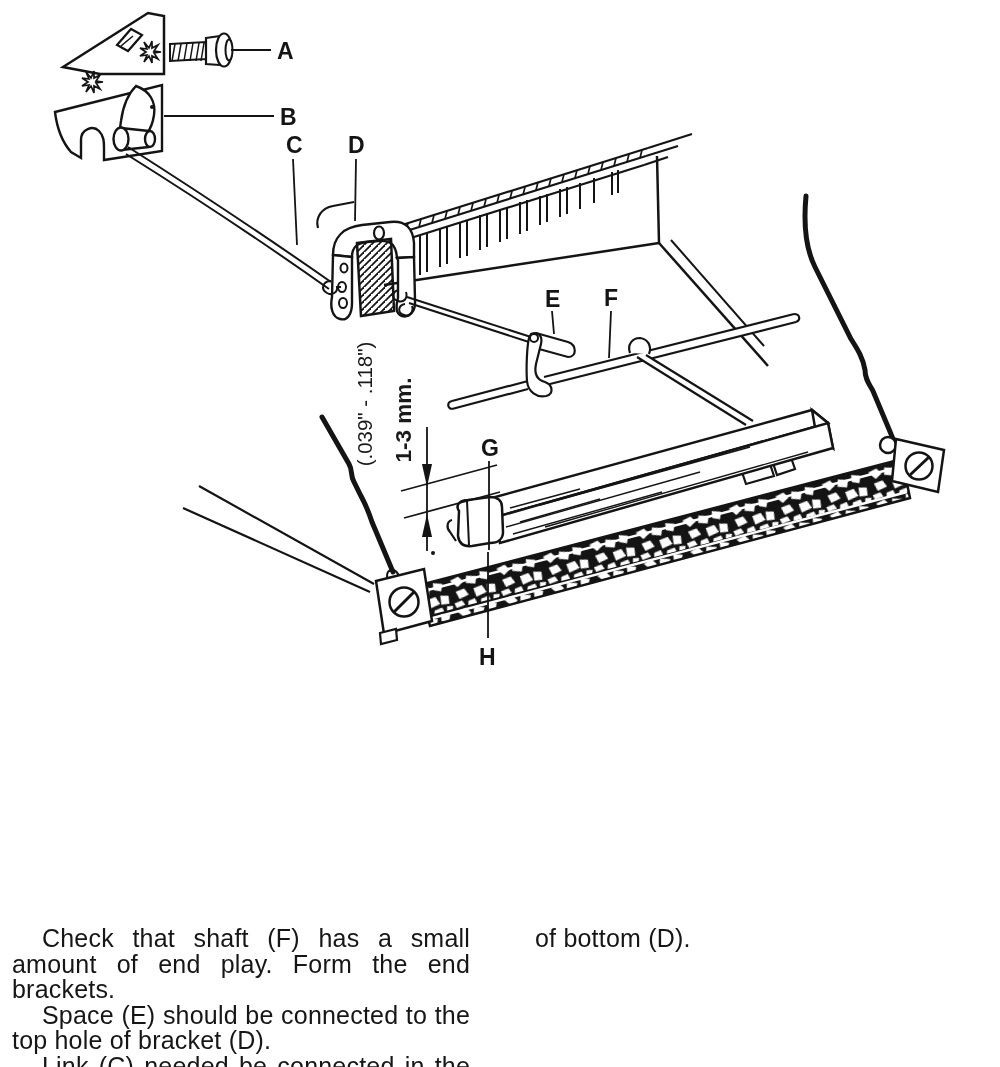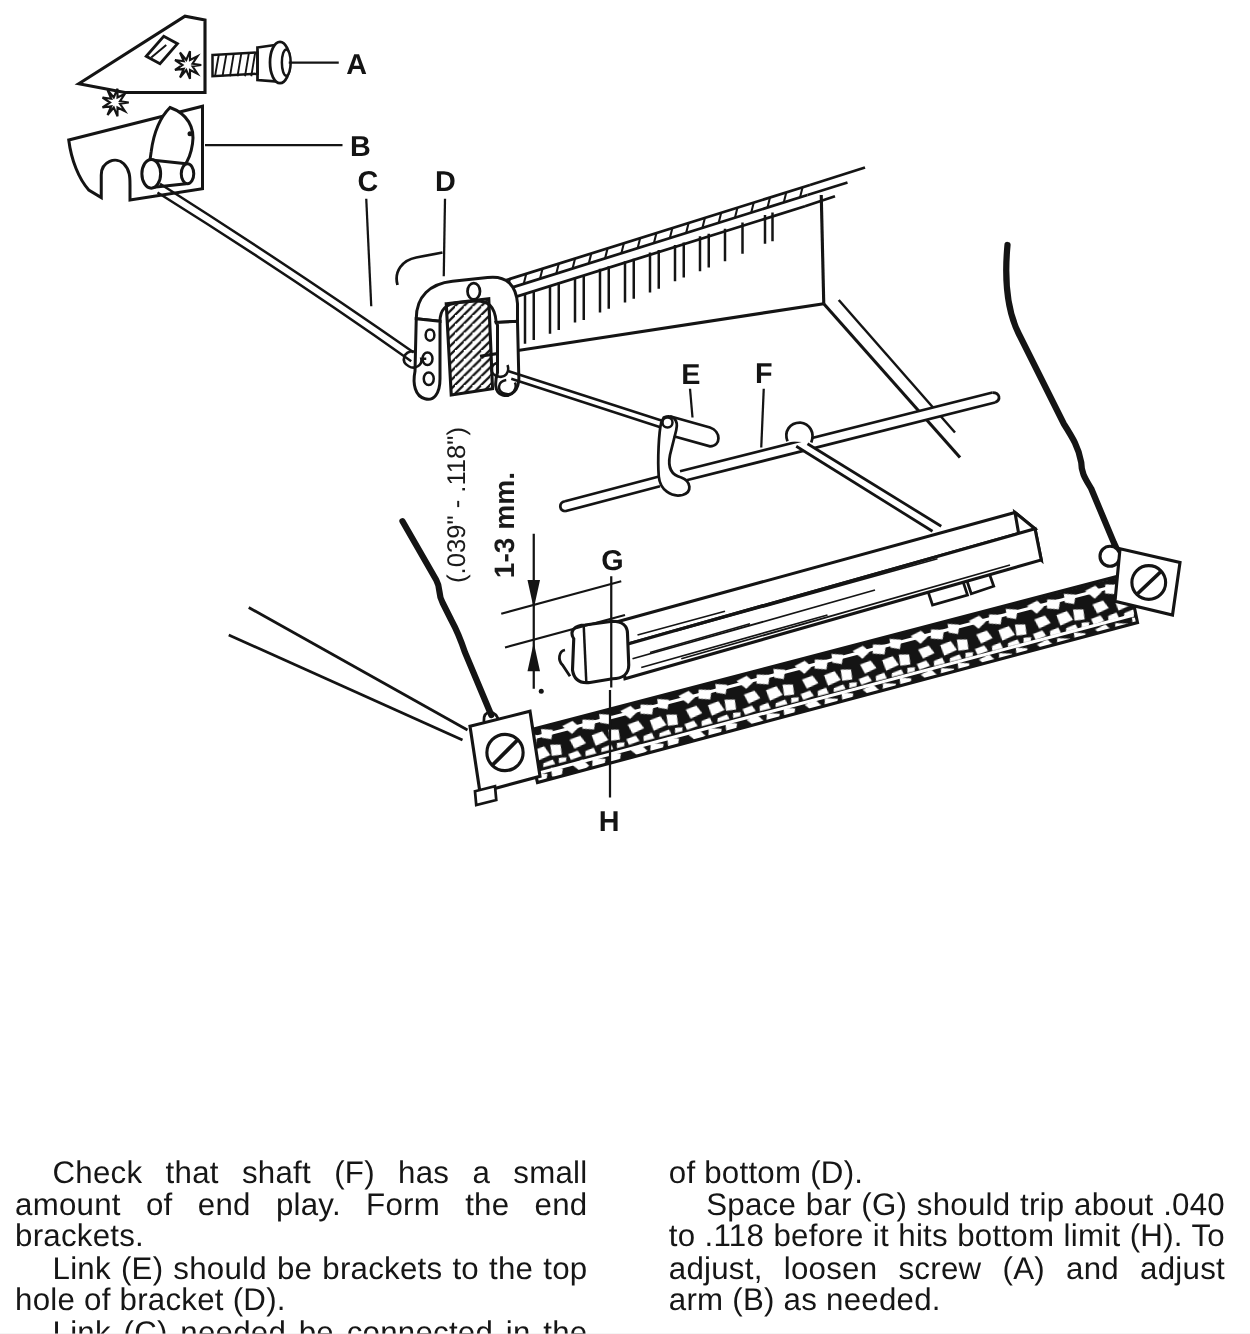--- a/index.html
+++ b/index.html
@@ -259,21 +259,20 @@
   <text class="fig-label" x="286" y="153">C</text>
   <text class="fig-label" x="348" y="153">D</text>
   <text class="fig-label" x="545" y="307">E</text>
   <text class="fig-label" x="604" y="306">F</text>
   <text class="fig-label" x="481" y="456">G</text>
   <text class="fig-label" x="479" y="665">H</text>
 </svg>
 
 <div id="caption-left" class="caption-col">
   <p class="indent">Check that shaft (F) has a small amount of end play. Form the end brackets.</p>
-  <p class="indent">Link (E) should be brackets to the top hole of bracket (D).</p>
+  <p class="indent">Space (E) should be connected to the top hole of bracket (D).</p>
   <p class="indent">Link (C) needed be connected in the center hole</p>
 </div>
 <div id="caption-right" class="caption-col">
   <p>of bottom (D).</p>
-  <p class="indent">Space bar (G) should trip about .040 to .118 before it hits bottom limit (H). To adjust, loosen screw (A) and adjust arm (B) as needed.</p>
 </div>
 
 </div>
 
 </body></html>

